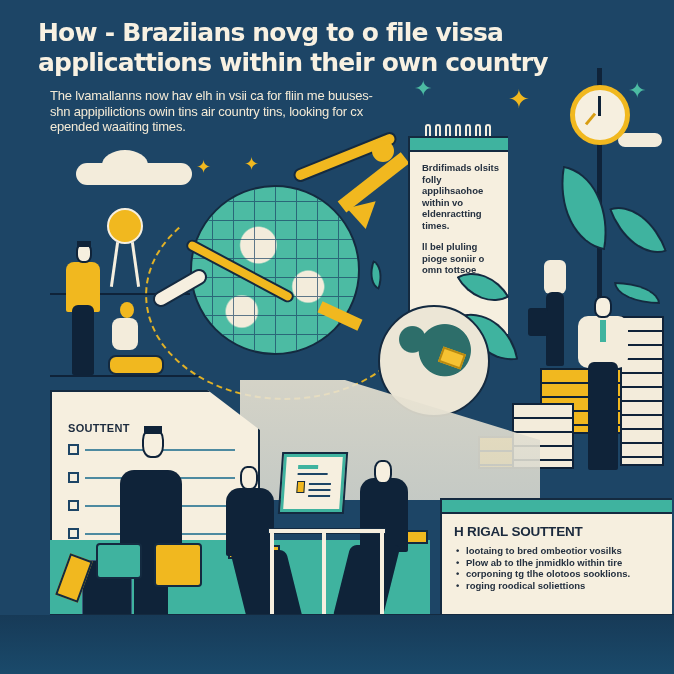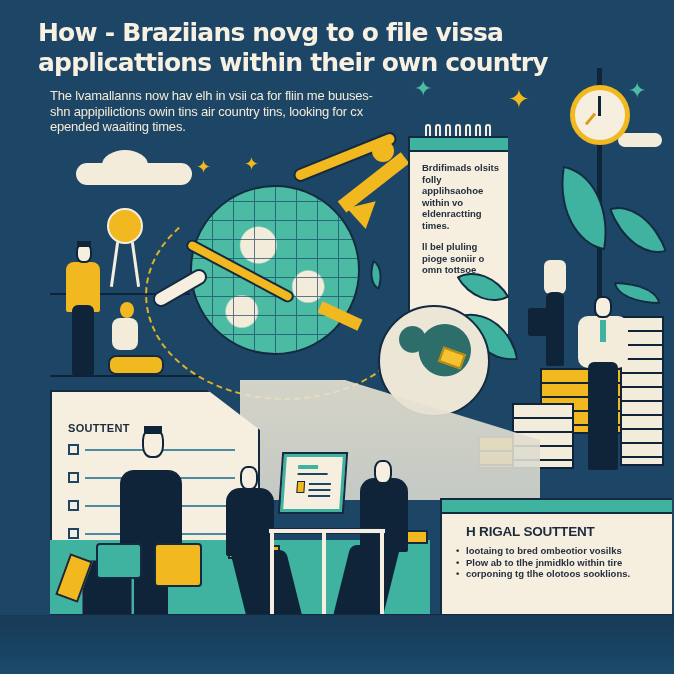--- a/index.html
+++ b/index.html
@@ -50,21 +50,21 @@
 
   .teal-floor { left: 50px; top: 540px; width: 380px; height: 76px; background: #3fb39f; }
   .diag-panel {
     left: 240px; top: 380px; width: 300px; height: 120px;
     background: linear-gradient(180deg, #e9e3d2 0%, #d7d8cf 100%);
     clip-path: polygon(0 0, 35% 0, 100% 50%, 100% 100%, 0 100%);
     opacity: .9;
   }
 
   .legal-card { left: 440px; top: 498px; width: 232px; height: 118px; border-right: none; }
-  .legal-card .card-title { font-weight: bold; font-size: 13.5px; margin: 10px 0 0 24px; letter-spacing: -0.2px; }
+  .legal-card .card-title { font-weight: bold; font-size: 13.5px; margin: 10px 0 0 12px; letter-spacing: -0.2px; }
   .legal-list { margin: 6px 0 0 14px; list-style: none; }
   .legal-list li { font-size: 9.5px; line-height: 11.5px; font-weight: bold; color: #24303f; position: relative; padding-left: 10px; }
   .legal-list li::before { content: "•"; position: absolute; left: 0; top: 0; }
   .legal-list li.gap { margin-top: 4px; }
 
   .bottom-shade { left: 0; top: 615px; width: 674px; height: 59px; background: linear-gradient(180deg, #173a57 0%, #1a4a6b 100%); }
   .ground-line { left: 50px; top: 614px; width: 624px; height: 3px; background: #142a40; }
 
   
   .globe-main {
@@ -301,17 +301,18 @@
 <div class="abs desk-leg2"></div>
 <div class="abs desk-leg3"></div>
 
 <div class="abs card legal-card">
   <div class="card-top"></div>
   <div class="card-title">H RIGAL SOUTTENT</div>
   <ul class="legal-list">
     <li>lootaing to bred ombeotior vosilks</li>
     <li>Plow ab to tlhe jnmidklo within tire</li>
     <li>corponing tg tlhe olotoos sooklions.</li>
+    <li>roging roodical soliettions</li>
   </ul>
 </div>
 
 <div class="abs ground-line"></div>
 <div class="abs bottom-shade"></div>
 
 </body></html>

